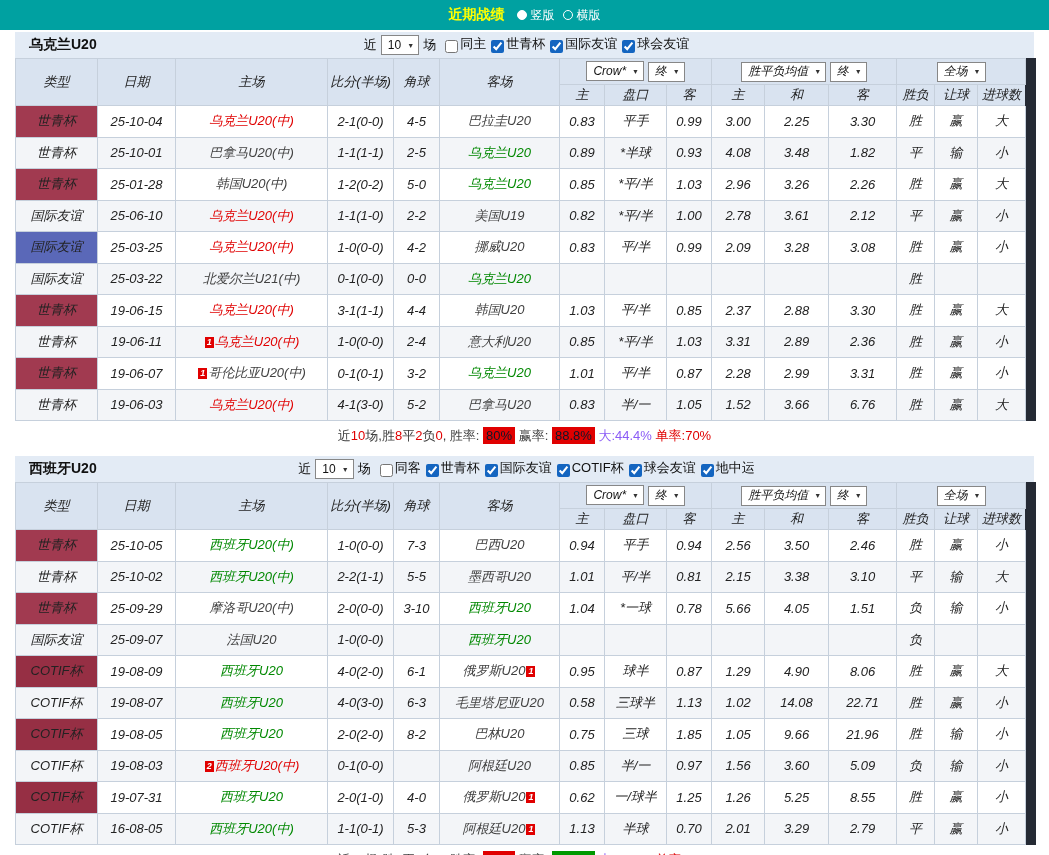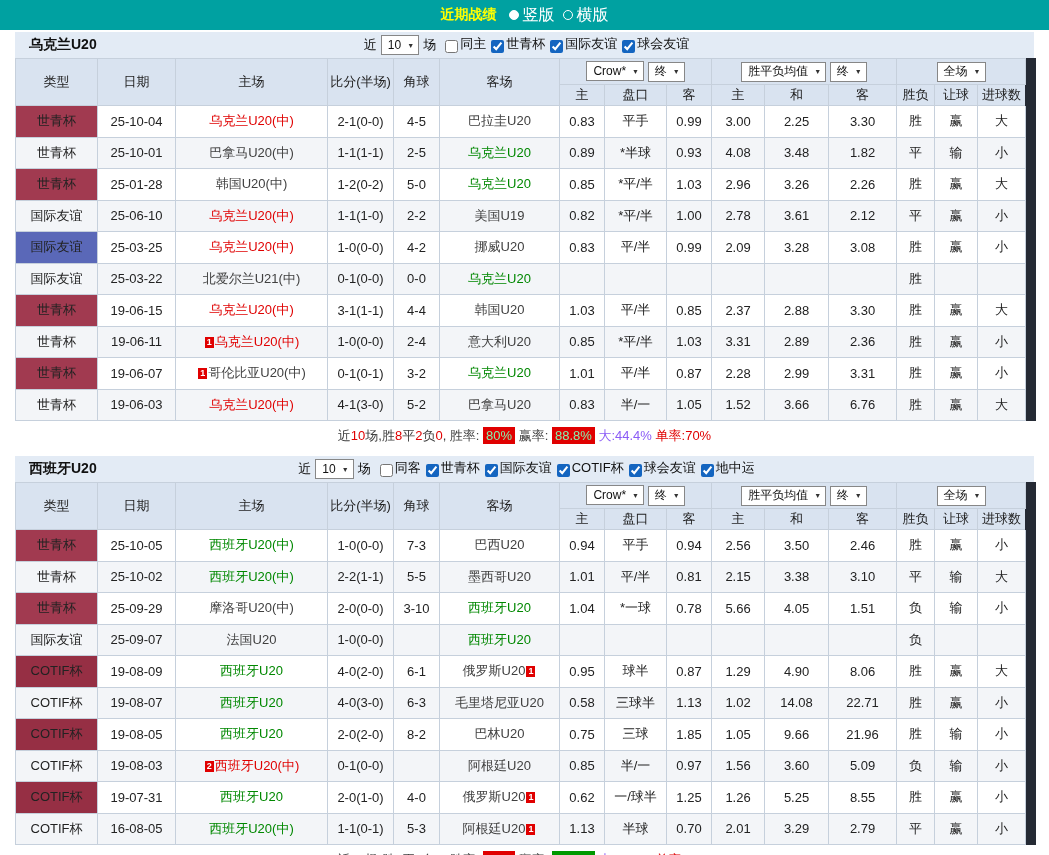--- a/index.html
+++ b/index.html
@@ -1,38 +1,38 @@
 <!DOCTYPE html>
 <html lang="zh"><head>
 <meta charset="utf-8">
 <style>
   *{box-sizing:border-box;margin:0;padding:0}
   body{width:1049px;height:855px;overflow:hidden;background:#fff;
        font-family:"Liberation Sans","DejaVu Sans",sans-serif;}
   
   .topbar{height:30px;background:#00A1A1;display:flex;align-items:center;justify-content:center;}
   .topbar .title{color:#FFFF00;font-weight:bold;font-size:14px;margin-right:4px;}
-  .radio-lab{display:inline-flex;align-items:center;color:#fff;font-size:16px;margin-left:8px;cursor:default;}
+  .radio-lab{display:inline-flex;align-items:center;color:#fff;font-size:12px;margin-left:8px;cursor:default;}
   .radio{display:inline-block;width:10px;height:10px;border:1px solid #fff;border-radius:50%;margin-right:4px;}
   .radio.sel{background:#fff;}
   .gap2{height:2px}
   .gap6{height:6px}
   
   .band{height:26px;margin:0 15px;background:#E3EBF5;display:flex;align-items:center;justify-content:center;position:relative;}
   .band .team{position:absolute;left:14px;font-weight:bold;font-size:14px;color:#111;}
   .filter{display:flex;align-items:center;font-size:13px;color:#111;}
   .filter .ftext{margin:0 4px;}
   .cb{display:inline-flex;align-items:flex-end;margin-left:5px;font-size:13px;cursor:default;}
   .cb input{width:13px;height:13px;margin:0 2px 0 0;accent-color:#1465C0;}
   
   .sel-box{display:inline-flex;align-items:center;gap:6px;border:1px solid #878787;background:#fff;
            height:20px;padding:0 4px 0 6px;font-size:12px;color:#111;cursor:default;white-space:nowrap;}
   .arr{font-size:7px;color:#333;}
   
-  table.t{border-collapse:collapse;table-layout:fixed;width:1020px;margin:0 15px;}
+  table.t{border-collapse:collapse;table-layout:fixed;width:1020px;margin:0 15px;font-style:italic;}
   table.t th,table.t td{border:1px solid #C6D0DC;overflow:hidden;white-space:nowrap;text-align:center;}
   table.t thead th{background:#D9E3F0;font-weight:400;font-size:13px;color:#222;}
   .hrow-a th{height:26px}
   .hrow-b th{height:21px}
   th.ddcell{background:#fff;}
   table.t td{height:31.5px;font-size:13px;color:#222;padding:0 2px;}
   tbody tr.alt td{background:#F3F5F8;}
   tbody tr td.dark, thead tr th.dark{background:#252A34;border-color:#252A34;}
   .tag-cup{background:#A13A50;color:#fff;}
   .tag-cotif{background:#962F44;color:#fff;}
@@ -40,21 +40,21 @@
   .c-red{color:#E00000;}
   .c-green{color:#008800;}
   .c-blue{color:#8b5cf6;}
   .c-blk{color:#404040;}
   td.c-red{color:#E00000;}
   .badge{display:inline-block;background:#E00000;color:#fff;font-size:9px;font-weight:bold;
          line-height:11px;padding:0 2px;margin:0 1px;vertical-align:1px;}
   
   .summary{height:29px;line-height:29px;text-align:center;font-size:13px;color:#222;margin:0 15px;}
   .summary span{display:inline;}
-  .bg-red{background:#E00000;color:#86efac;padding:1px 3px;}
+  .bg-red{background:#E00000;color:#0f172a;padding:1px 3px;}
   .bg-green{background:#009900;color:#fff;padding:1px 3px;}
 </style>
 </head>
 <body>
 
 <div class="topbar">
   <span class="title">近期战绩</span>
   <span><label class="radio-lab">
         <span class="radio sel"></span>
         <span>竖版</span>

